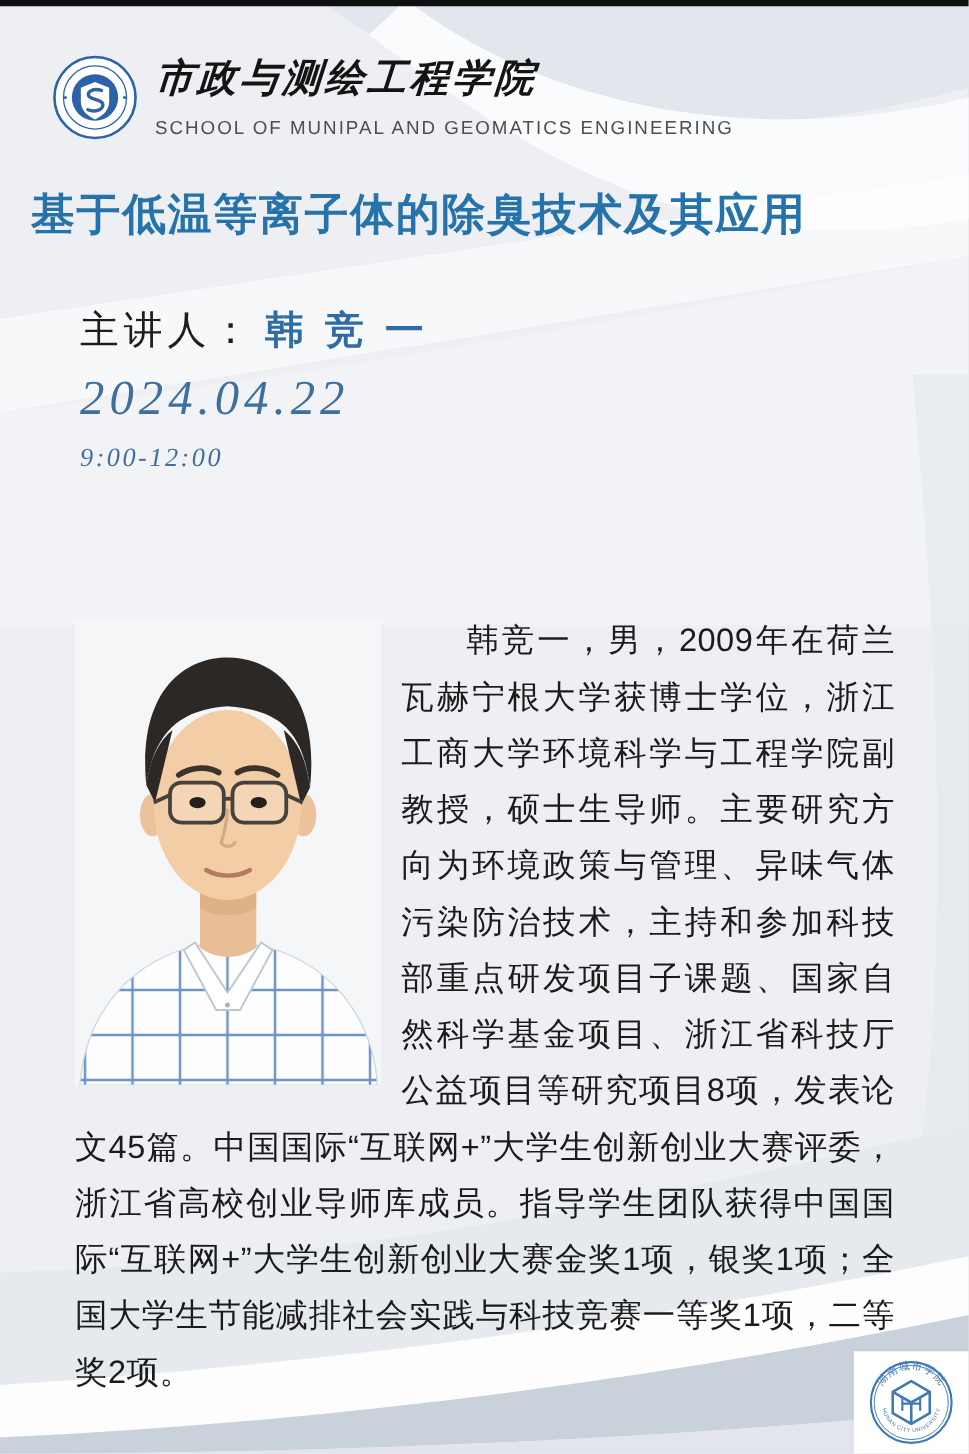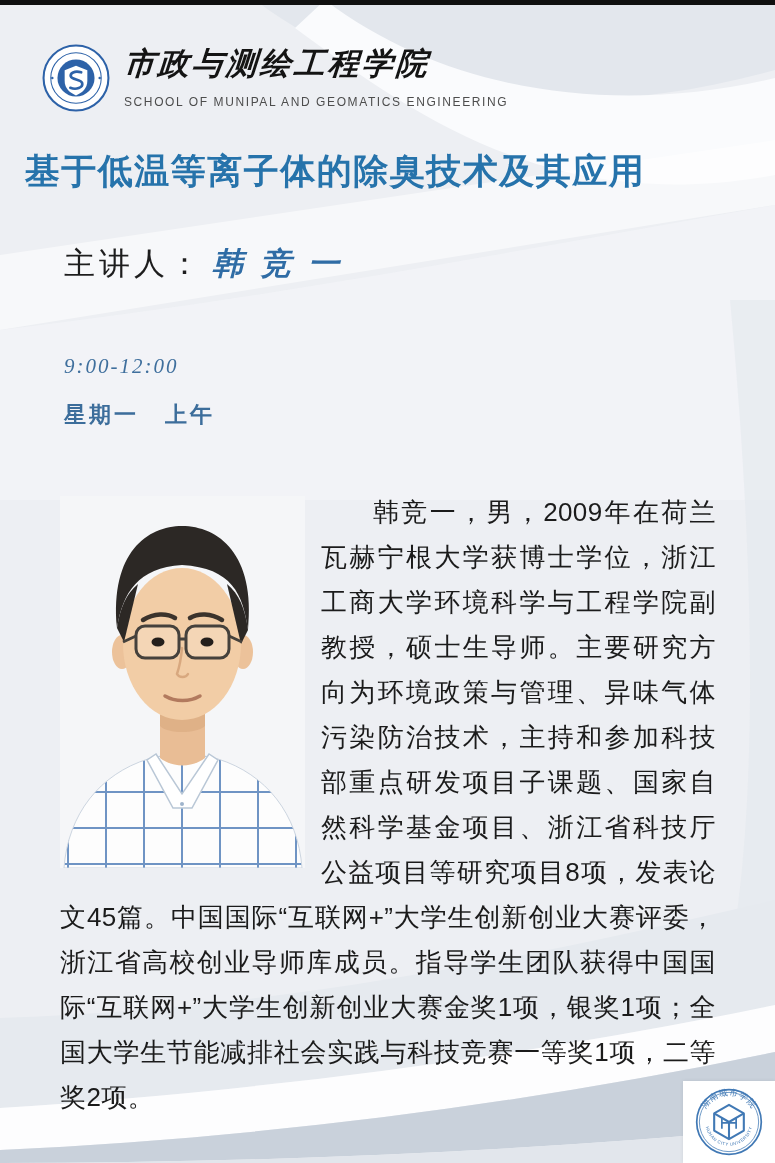--- a/index.html
+++ b/index.html
@@ -16,37 +16,37 @@
   .hdr{position:absolute;left:42px;top:44px;display:flex;align-items:center;z-index:3;}
   .emblem{width:68px;height:68px;flex:0 0 auto;}
   .hdr-text{margin-left:14px;}
   .school-zh{
     font-family:"Liberation Serif","DejaVu Serif",serif;
     font-weight:bold;font-style:italic;
     font-size:31px;color:#141414;letter-spacing:3px;line-height:34px;
     transform:skewX(-4deg);
   }
   .school-en{
-    font-size:12px;color:#4d4d4d;letter-spacing:1.6px;margin-top:14px;
+    font-size:15px;color:#4d4d4d;letter-spacing:1.6px;margin-top:14px;
     font-family:"Liberation Sans","DejaVu Sans",sans-serif;
   }
 
   .title{
     position:absolute;left:0;top:148px;width:670px;margin:0;text-align:center;
     font-size:35px;font-weight:800;color:#2673ab;letter-spacing:1.5px;z-index:3;
   }
 
   .speaker{position:absolute;left:64px;top:243px;z-index:3;white-space:nowrap;}
   .spk-label{
     font-family:"Liberation Serif","DejaVu Serif",serif;
     font-size:31px;color:#1d1d1d;letter-spacing:4px;
   }
   .spk-name{
     font-family:"Liberation Serif","DejaVu Serif",serif;
-    font-size:31px;font-weight:bold;font-style:italic;
+    font-size:31px;font-weight:bold;
     color:#2f6ca5;letter-spacing:17px;margin-left:8px;
   }
 
   .date{
     position:absolute;left:64px;top:296px;z-index:3;
     font-family:"Liberation Serif","DejaVu Serif",serif;font-style:italic;
     font-size:39px;color:#3f6f9d;letter-spacing:4px;
   }
   .time{
     position:absolute;left:64px;top:354px;z-index:3;
@@ -119,24 +119,22 @@
       <div class="school-en">SCHOOL OF MUNIPAL AND GEOMATICS ENGINEERING</div>
     </div>
   </header>
 
   <h1 class="title">基于低温等离子体的除臭技术及其应用</h1>
 
   <div class="speaker">
     <span class="spk-label">主讲人：</span><span class="spk-name">韩竞一</span>
   </div>
 
+  <div class="date">2024.04.22</div>
   <div class="time">9:00-12:00</div>
-  <div class="weekday-row">
-    <span>星期一</span><span class="period">上午</span>
-  </div>
 
   <div class="bio">
     <svg class="portrait" viewBox="0 0 245 372">
       <defs>
         <pattern id="plaid" width="38" height="36" patternUnits="userSpaceOnUse">
           <rect width="38" height="36" fill="#fdfdfd"></rect>
           <path d="M0,8 H38" stroke="#6f94c4" stroke-width="2"></path>
           <path d="M8,0 V36" stroke="#6f94c4" stroke-width="2"></path>
         </pattern>
       </defs>

